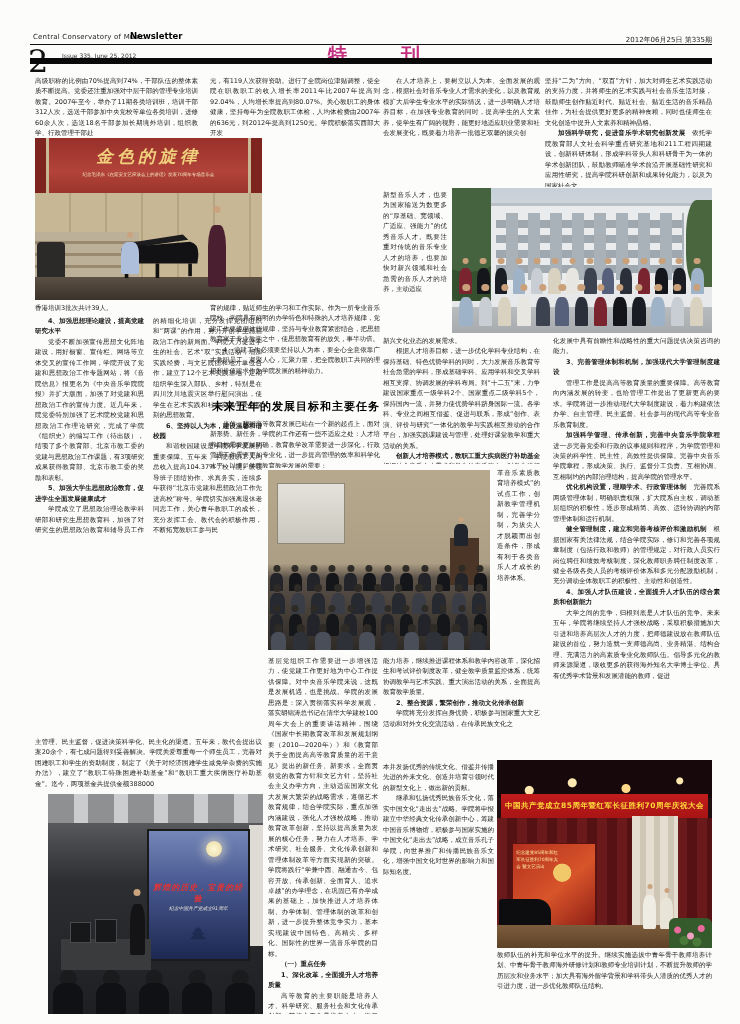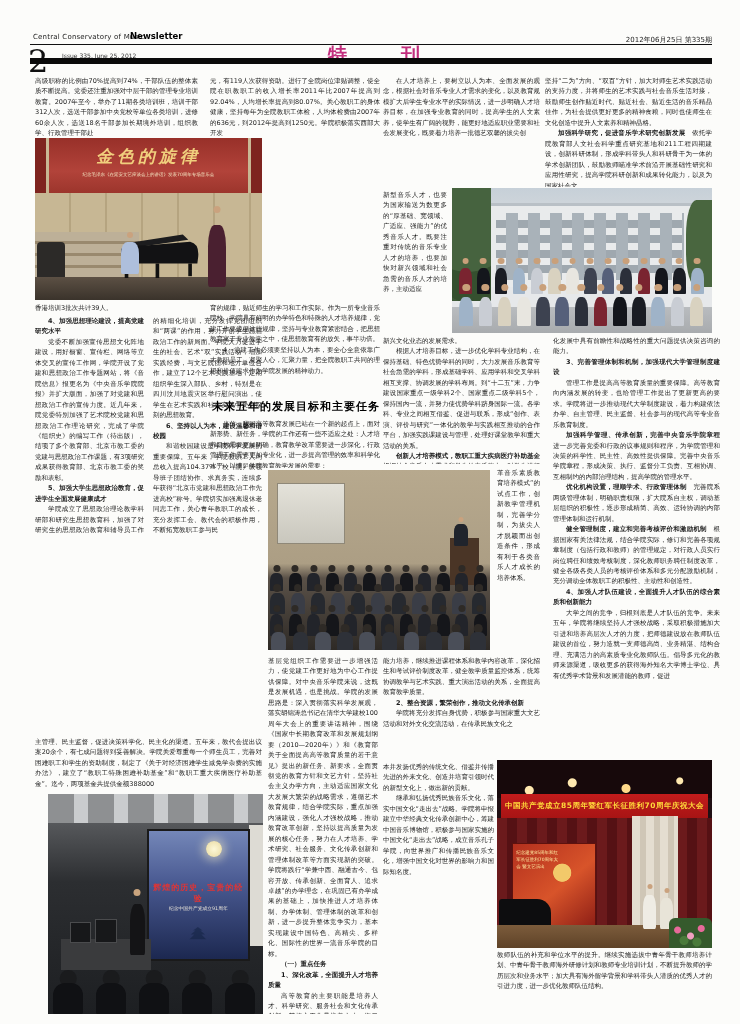--- a/index.html
+++ b/index.html
@@ -83,21 +83,21 @@
   .ps-poster-cap{position:absolute;left:4%;top:8%;width:55%;color:#ffe9a0;font-size:4.5px;line-height:1.5;}
   .ps-piano{left:1%;top:74%;width:24%;height:20%;background:#0d0d0f;border-radius:3px 14px 3px 3px;}
   .ps-floor{left:0;top:88%;width:100%;height:12%;background:linear-gradient(#7c5c3c,#5e4227);}
   .ps-flowers{left:80%;top:84%;width:20%;height:16%;background:
       radial-gradient(circle at 20% 40%,#e86a9a 0 3px,transparent 4px),
       radial-gradient(circle at 50% 60%,#f0a0c0 0 3px,transparent 4px),
       radial-gradient(circle at 75% 35%,#e86a9a 0 3px,transparent 4px),
       radial-gradient(circle at 35% 75%,#4a7a3a 0 4px,transparent 5px),
       radial-gradient(circle at 65% 80%,#4a7a3a 0 4px,transparent 5px),#355a2c;border-radius:6px 6px 0 0;}
   
-  .p4{background:linear-gradient(#6a6c6e 0%,#55575a 14%,#2c2e31 40%,#1d1f22 100%);}
+  .p4{background:linear-gradient(#6a6c6e 0%,#55575a 14%,#2c2e31 40%,#1d1f22 100%);font-style:italic;}
   .p4-ceil{left:0;top:0;width:100%;height:13%;background:
       repeating-linear-gradient(90deg,#8e9092 0 26px,#caccce 26px 40px);}
   .p4-screen{left:46%;top:16%;width:46%;height:58%;border:2px solid #1a1a1a;background:
       linear-gradient(#7487b8 0%,#4a5a92 40%,#1c2850 100%);}
   .p4-moon{position:absolute;left:58%;top:8%;width:16px;height:16px;border-radius:50%;
       background:radial-gradient(#fdf8d8,#e8d9a0);box-shadow:0 0 8px 4px rgba(250,240,200,.45);}
   .p4-title{position:absolute;left:4%;top:40%;width:92%;text-align:center;color:#e23434;
       font-size:8px;font-weight:bold;letter-spacing:1px;}
   .p4-sub{position:absolute;left:4%;top:58%;width:92%;text-align:center;color:#e8e4da;font-size:4.8px;}
   .p4-pagoda{position:absolute;left:38%;top:68%;width:24%;height:26%;opacity:.5;}

